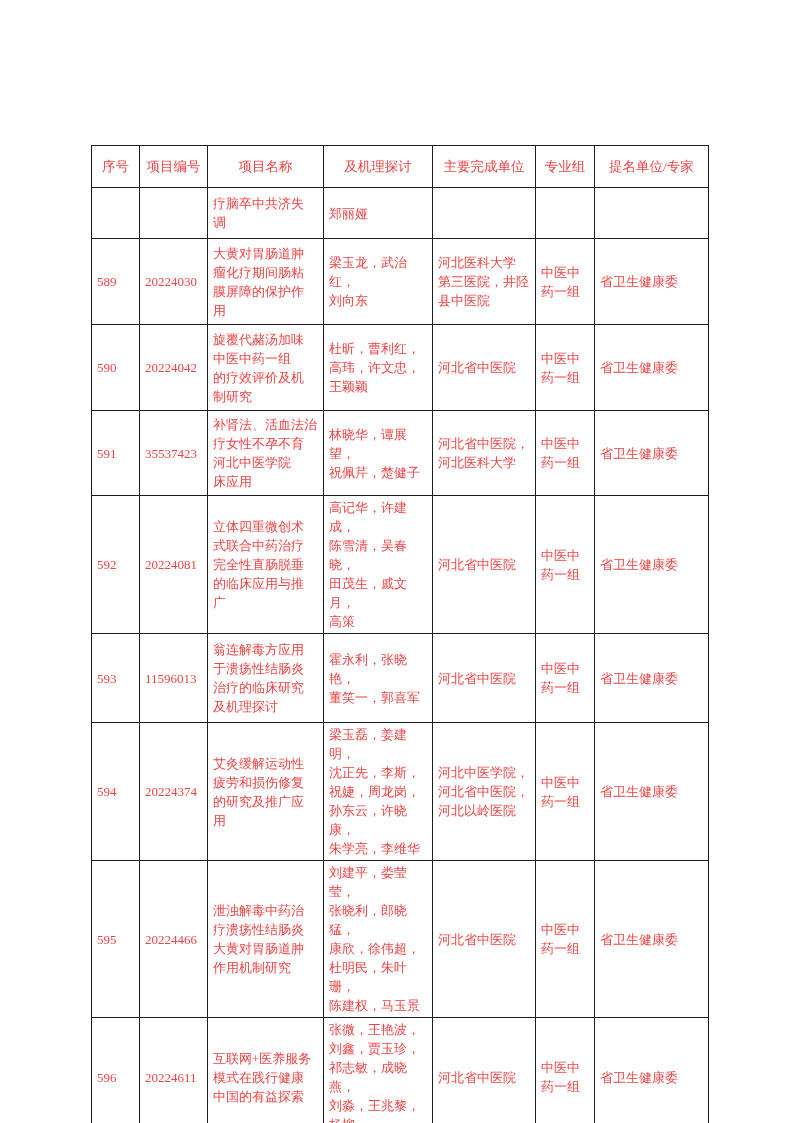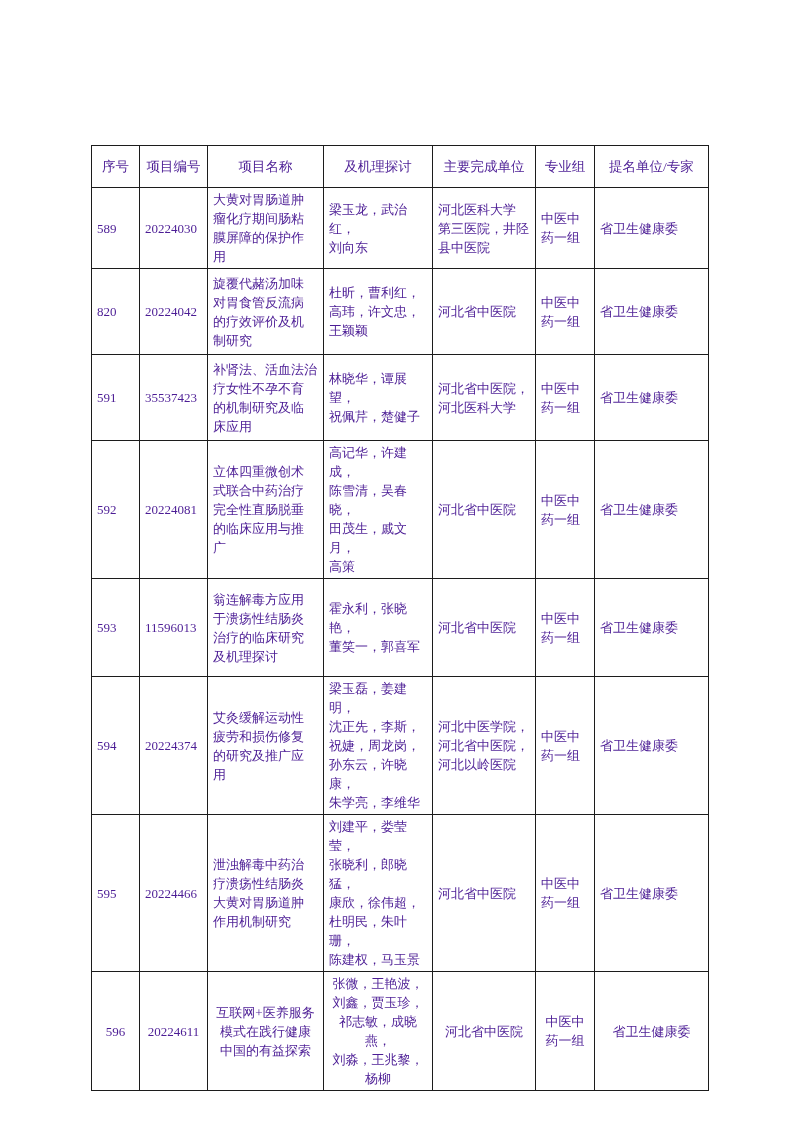--- a/index.html
+++ b/index.html
@@ -2,21 +2,21 @@
 <html><head>
 <meta charset="utf-8">
 <style>
   html,body { margin:0; padding:0; background:#ffffff; }
   .page {
     position: relative;
     width: 794px;
     height: 1123px;
     background: #ffffff;
     font-family: "Liberation Serif", "DejaVu Serif", serif;
-    color: #4c1d95;
+    color: #ef4444;
     overflow: hidden;
   }
   .table-wrap {
     position: absolute;
     left: 91px;
     top: 145px;
     width: 617px;
   }
   table.projects {
     border-collapse: collapse;
@@ -50,21 +50,21 @@
   td.col-zhuanyezu { text-align: center; padding: 2px 1px; }
   td.col-timing { padding: 2px 2px 2px 6px; }
   
   tbody tr:nth-child(1) td { height: 51px; }
   tbody tr:nth-child(2) td { height: 86px; }
   tbody tr:nth-child(3) td { height: 86px; }
   tbody tr:nth-child(4) td { height: 85px; }
   tbody tr:nth-child(5) td { height: 98px; }
   tbody tr:nth-child(6) td { height: 89px; }
   tbody tr:nth-child(7) td { height: 103px; }
-  tbody tr:nth-child(8) td { height: 105px; text-align: center; }
+  tbody tr:nth-child(8) td { height: 105px; }
   tbody tr:nth-child(9) td { height: 103px; }
 </style>
 </head>
 <body>
 
 <div class="page">
   <div class="table-wrap">
     <table class="projects">
       <colgroup>
         <col style="width:48px">
@@ -81,54 +81,64 @@
             <th>项目编号</th>
             <th>项目名称</th>
             <th>及机理探讨</th>
             <th>主要完成单位</th>
             <th>专业组</th>
             <th>提名单位/专家</th>
           </tr>
       </thead>
       <tbody id="body-rows">
           <tr>
+            <td class="col-xuhao"></td>
+            <td class="col-bianhao"></td>
+            <td class="col-mingcheng">疗脑卒中共济失
+调</td>
+            <td class="col-wanchengren">郑丽娅</td>
+            <td class="col-danwei"></td>
+            <td class="col-zhuanyezu"></td>
+            <td class="col-timing"></td>
+          </tr>
+          <tr>
             <td class="col-xuhao">589</td>
             <td class="col-bianhao">20224030</td>
             <td class="col-mingcheng">大黄对胃肠道肿
 瘤化疗期间肠粘
 膜屏障的保护作
 用</td>
             <td class="col-wanchengren">梁玉龙，武治红，
 刘向东</td>
             <td class="col-danwei">河北医科大学
 第三医院，井陉
 县中医院</td>
             <td class="col-zhuanyezu">中医中药一组</td>
             <td class="col-timing">省卫生健康委</td>
           </tr>
           <tr>
-            <td class="col-xuhao">820</td>
+            <td class="col-xuhao">590</td>
             <td class="col-bianhao">20224042</td>
             <td class="col-mingcheng">旋覆代赭汤加味
-对胃食管反流病
+中医中药一组
 的疗效评价及机
 制研究</td>
             <td class="col-wanchengren">杜昕，曹利红，
 高玮，许文忠，
 王颖颖</td>
             <td class="col-danwei">河北省中医院</td>
             <td class="col-zhuanyezu">中医中药一组</td>
             <td class="col-timing">省卫生健康委</td>
           </tr>
           <tr>
             <td class="col-xuhao">591</td>
             <td class="col-bianhao">35537423</td>
             <td class="col-mingcheng">补肾法、活血法治
 疗女性不孕不育
-的机制研究及临
+河北中医学院
 床应用</td>
             <td class="col-wanchengren">林晓华，谭展望，
 祝佩芹，楚健子</td>
             <td class="col-danwei">河北省中医院，
 河北医科大学</td>
             <td class="col-zhuanyezu">中医中药一组</td>
             <td class="col-timing">省卫生健康委</td>
           </tr>
           <tr>
             <td class="col-xuhao">592</td>

